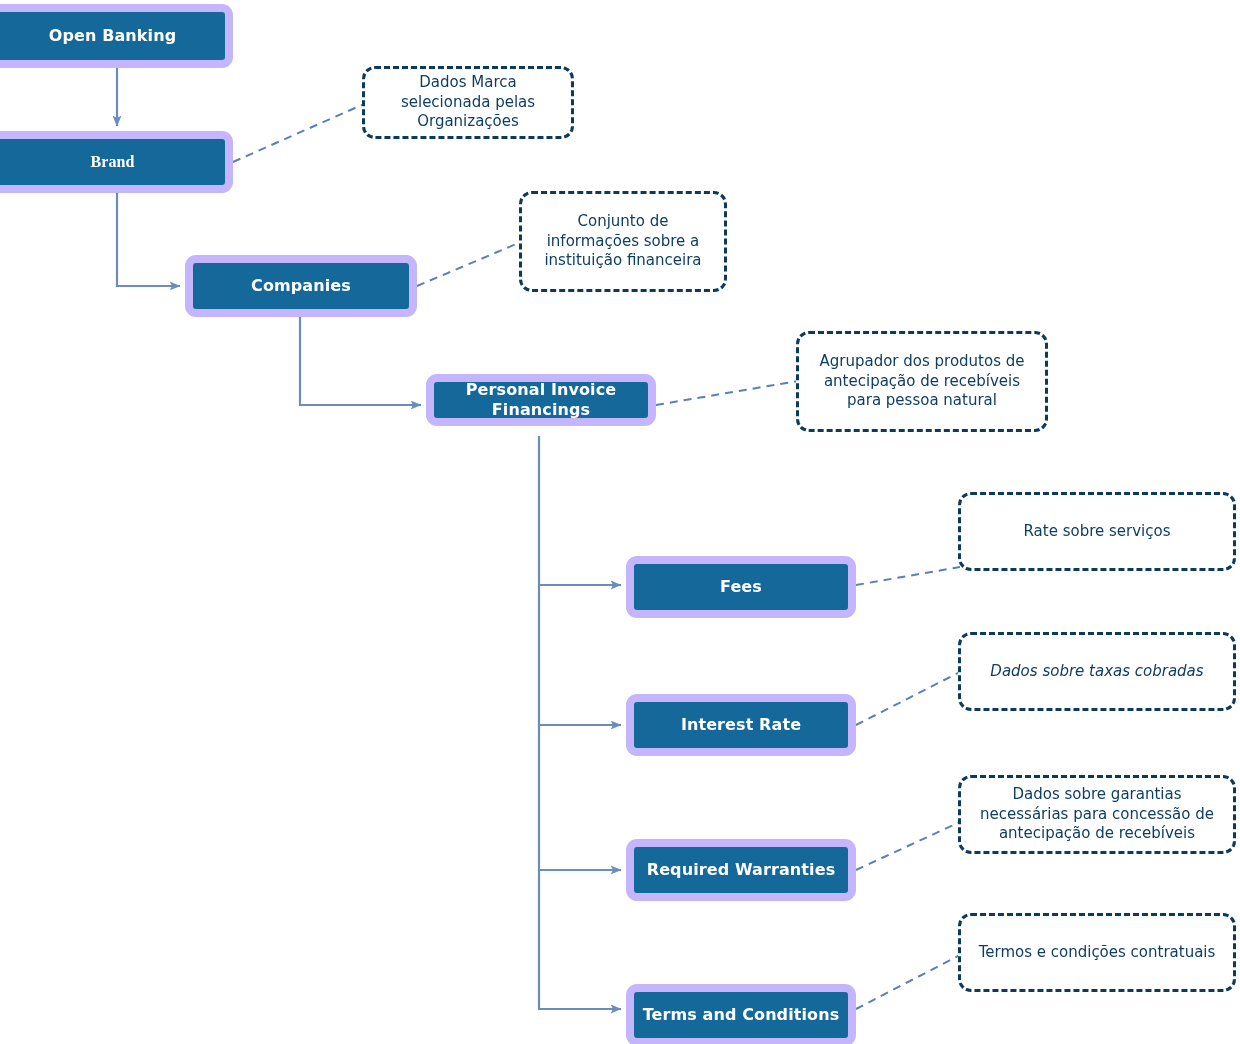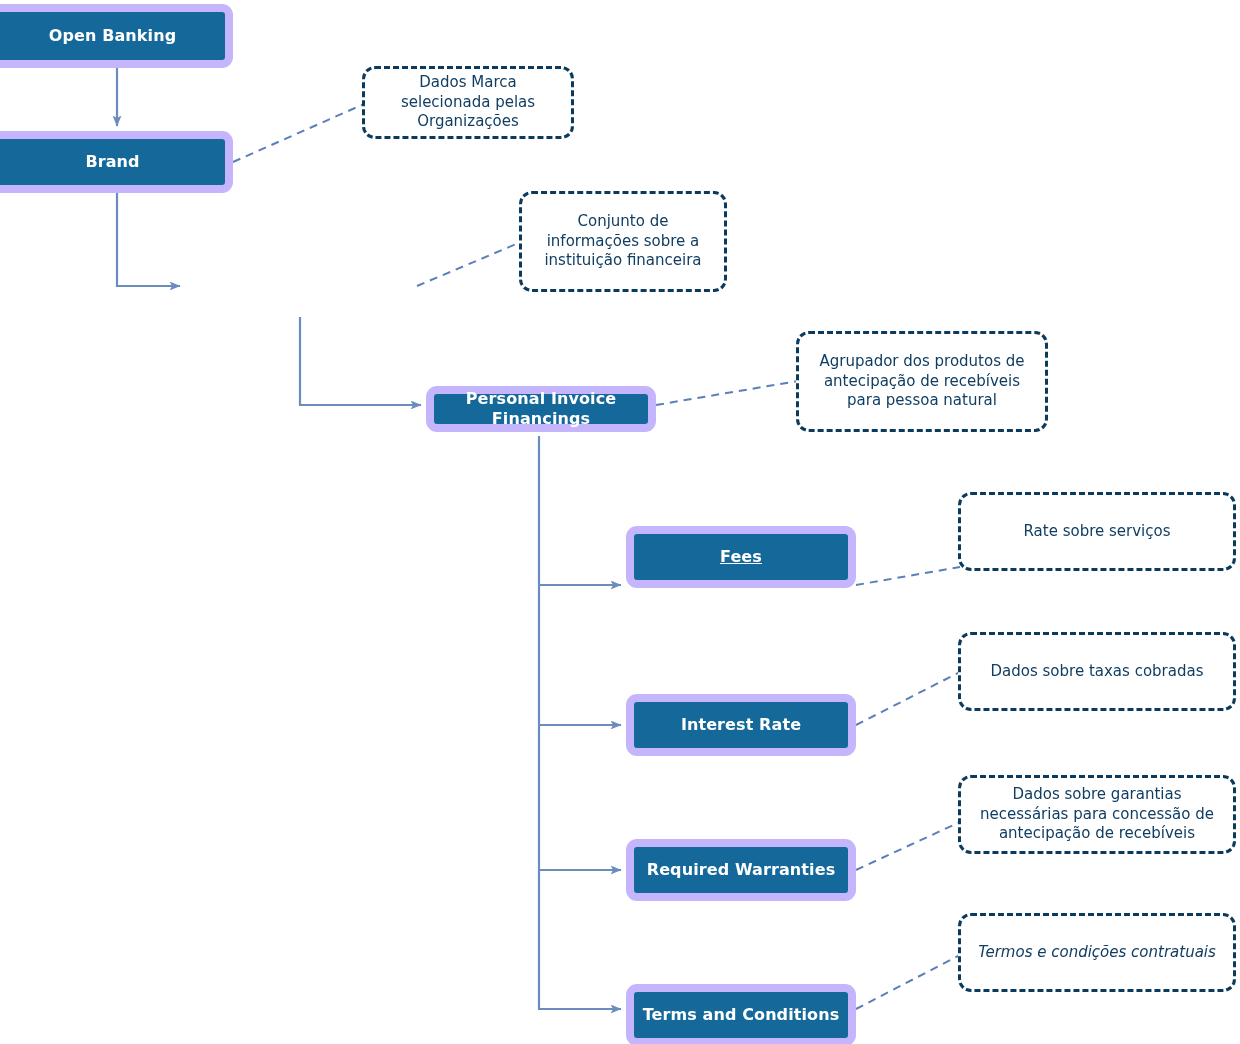--- a/index.html
+++ b/index.html
@@ -117,30 +117,33 @@
     </g>
     <g>
       <path d="M856,1009 L960,955" stroke="#5B7FB8" stroke-width="2" fill="none" stroke-dasharray="8 6"></path>
     </g>
   </svg>
 
   <div class="node" style="left:0px; top:4px; width:233px; height:64px; border-left-width:0; border-top-left-radius:0; border-bottom-left-radius:0;">
     <span>Open Banking</span>
   </div>
 
-  <div class="node" style="left:0px; top:131px; width:233px; height:62px; border-left-width:0; border-top-left-radius:0; border-bottom-left-radius:0;">
+  <div class="node" style="left:0px; top:131px; width:233px; height:62px; border-left-width:0; border-top-left-radius:0; border-bottom-left-radius:0;font-family:Liberation Serif, serif;">
     <span>Brand</span>
   </div>
 
+  <div class="node" style="left:185px; top:255px; width:232px; height:62px;">
+    <span>Companies</span>
+  </div>
 
-  <div class="node" style="left:426px; top:374px; width:230px; height:46px;margin-top:12px;">
+  <div class="node" style="left:426px; top:374px; width:230px; height:52px;">
     <span>Personal Invoice Financings</span>
   </div>
 
-  <div class="node" style="left:626px; top:526px; width:230px; height:62px;text-decoration:underline;">
+  <div class="node" style="left:626px; top:556px; width:230px; height:62px;">
     <span>Fees</span>
   </div>
 
   <div class="node" style="left:626px; top:694px; width:230px; height:62px;">
     <span>Interest Rate</span>
   </div>
 
   <div class="node" style="left:626px; top:839px; width:230px; height:62px;">
     <span>Required Warranties</span>
   </div>
@@ -158,25 +161,25 @@
   </div>
 
   <div class="note" style="left:796px; top:331px; width:252px; height:101px;">
     <span>Agrupador dos produtos de antecipação de recebíveis para pessoa natural</span>
   </div>
 
   <div class="note" style="left:958px; top:492px; width:278px; height:79px;">
     <span>Rate sobre serviços</span>
   </div>
 
-  <div class="note" style="left:958px; top:632px; width:278px; height:79px;">
+  <div class="note" style="left:958px; top:632px; width:278px; height:79px;font-style:italic;">
     <span>Dados sobre taxas cobradas</span>
   </div>
 
   <div class="note" style="left:958px; top:775px; width:278px; height:79px;">
     <span>Dados sobre garantias necessárias para concessão de antecipação de recebíveis</span>
   </div>
 
-  <div class="note" style="left:958px; top:913px; width:278px; height:79px;font-style:italic;">
+  <div class="note" style="left:958px; top:913px; width:278px; height:79px;">
     <span>Termos e condições contratuais</span>
   </div>
 
 </div>
 
 </body></html>

